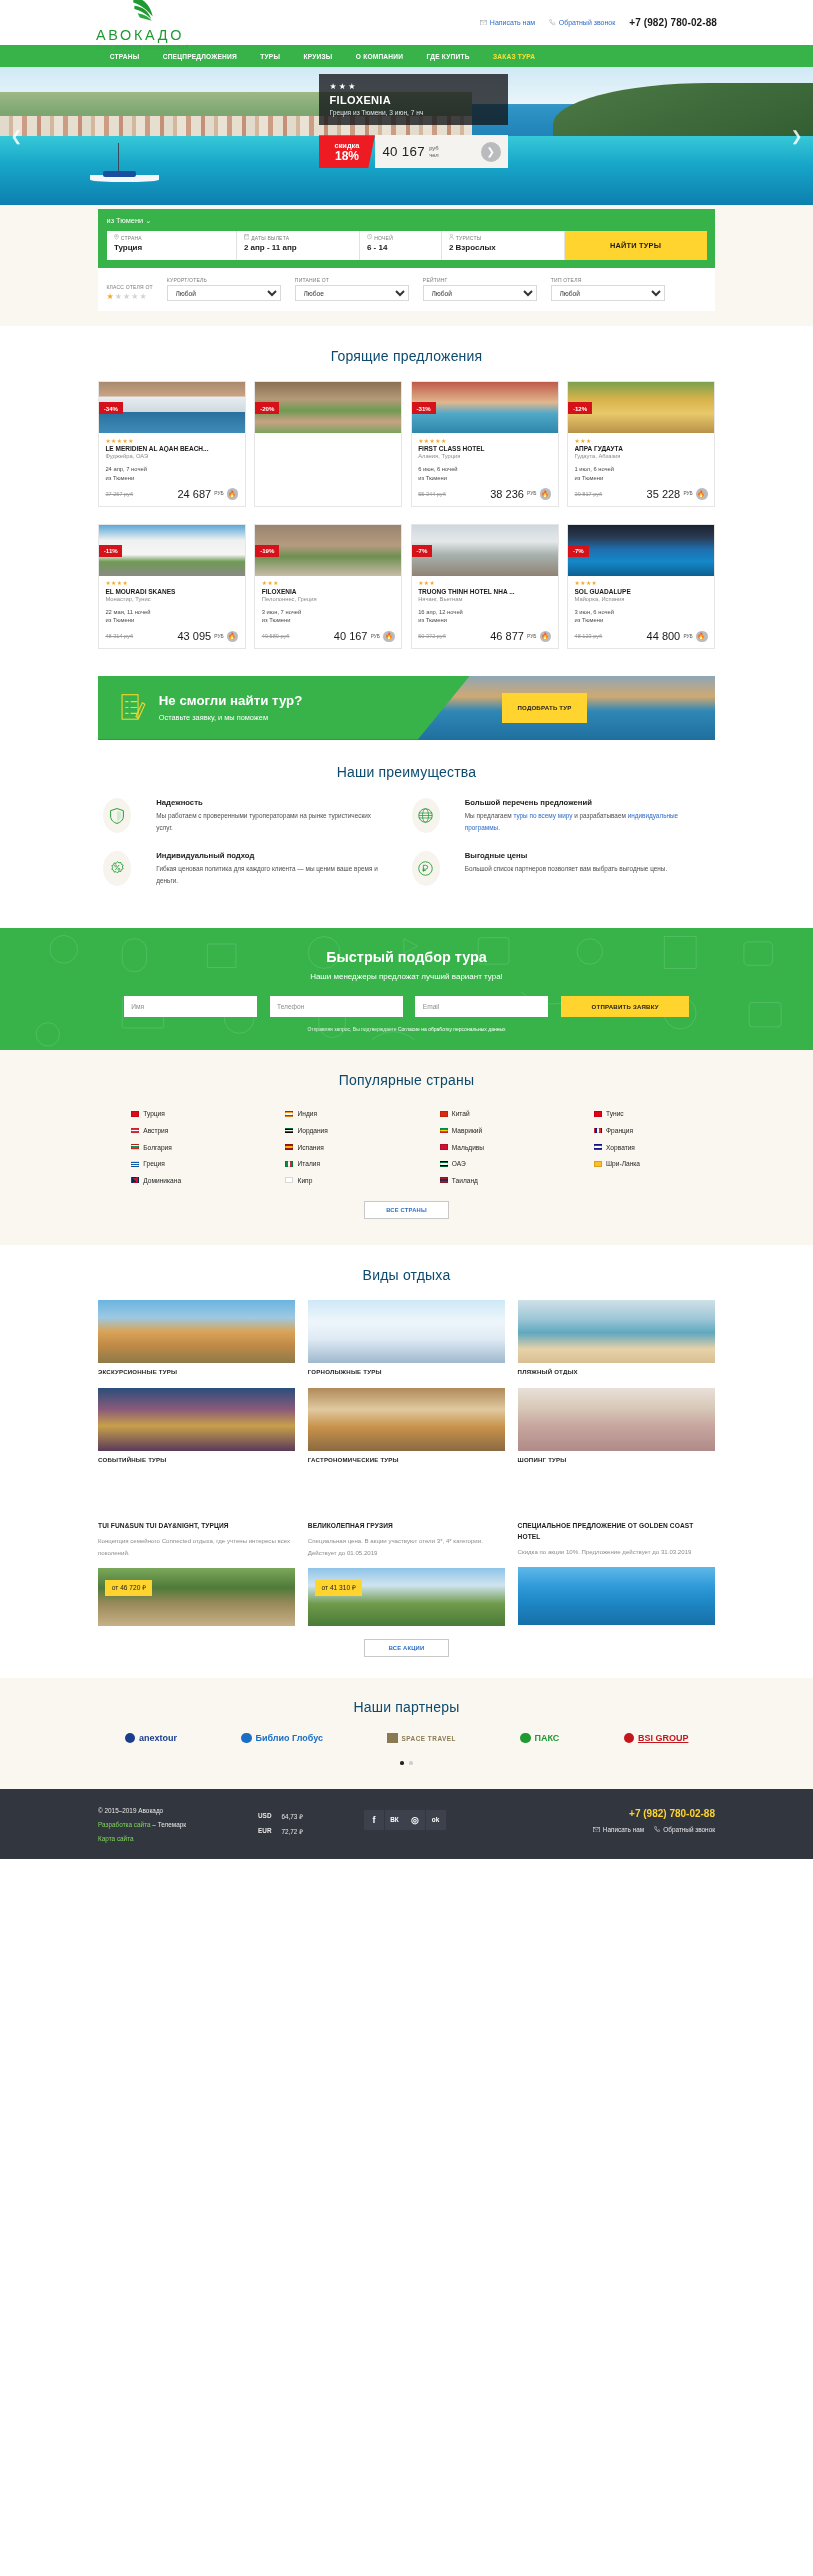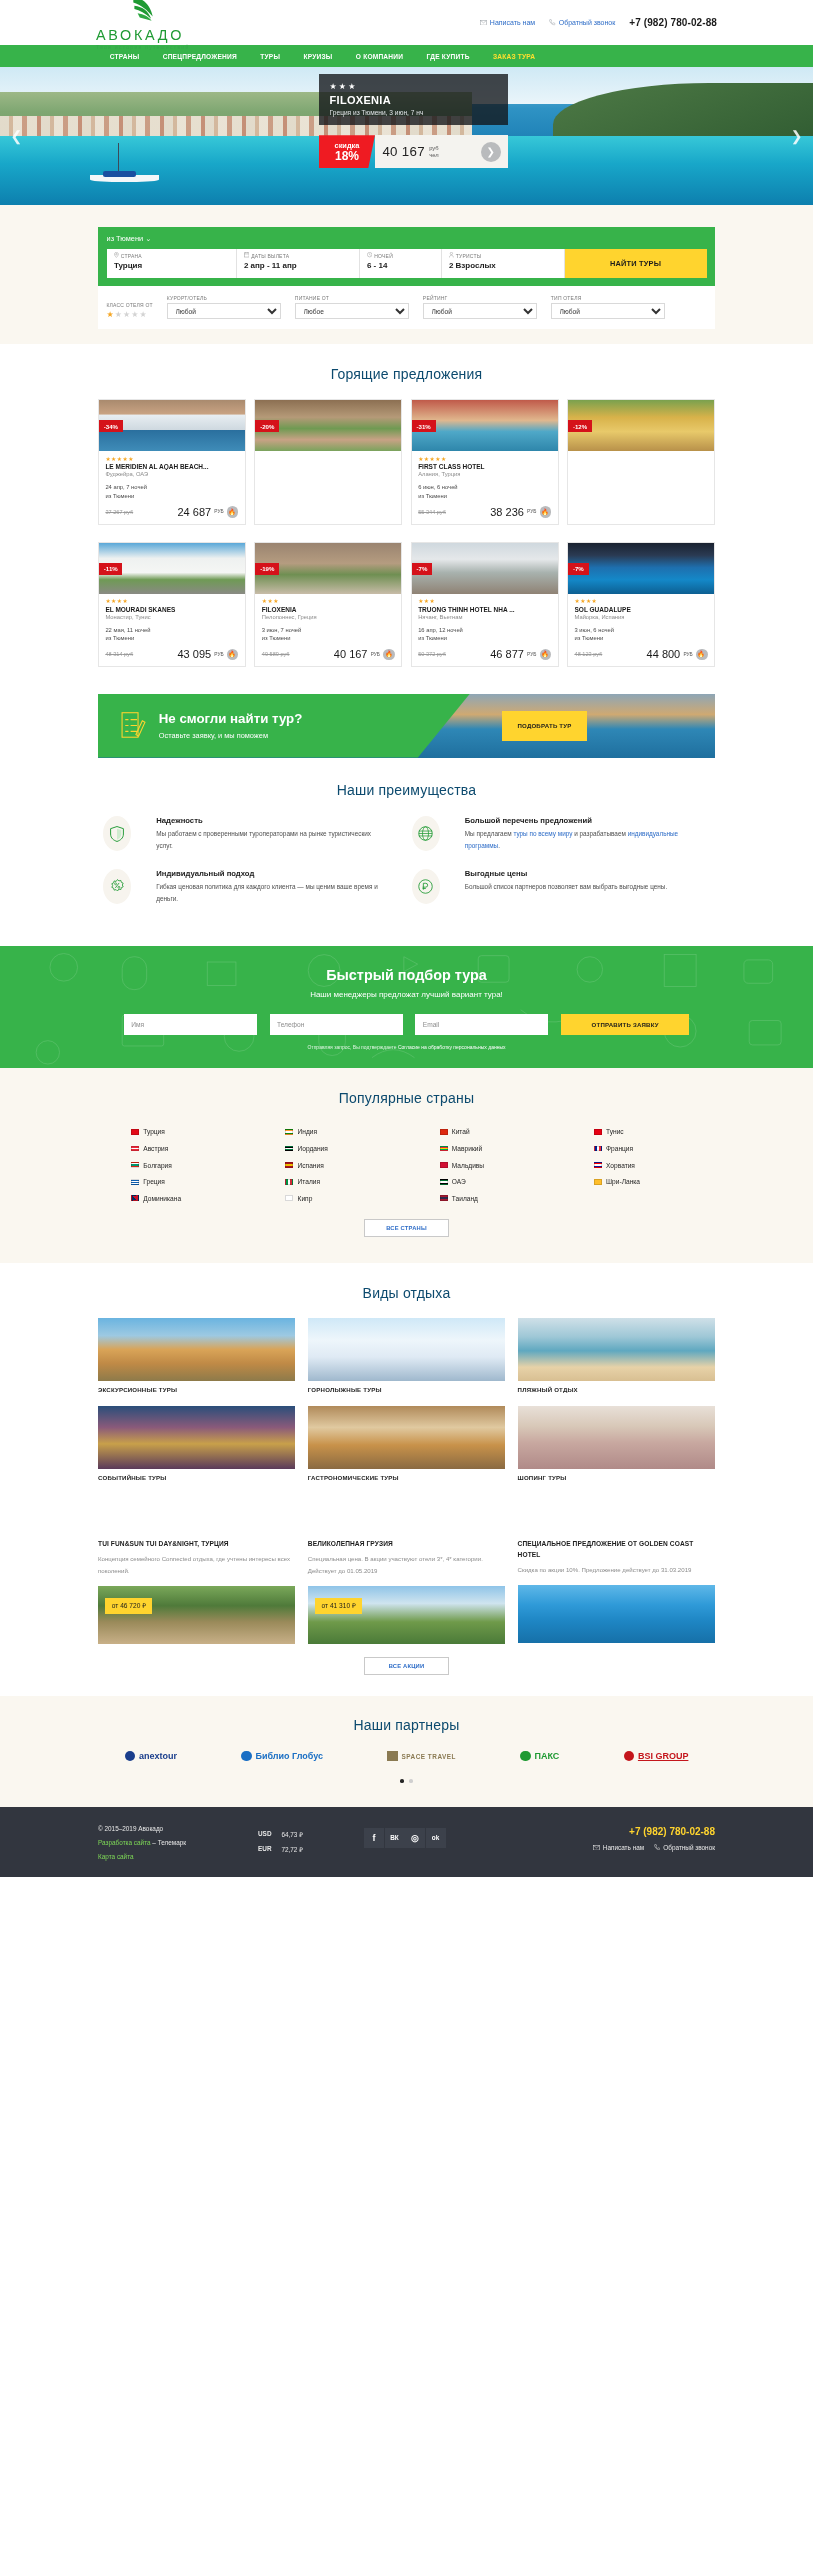--- a/index.html
+++ b/index.html
@@ -72,21 +72,21 @@
     align-items:center;justify-content:center;clip-path:polygon(0 0,100% 0,88% 100%,0 100%);}
   .hero-disc .s1{font-size:7.4px;font-weight:bold;}
   .hero-disc .s2{font-size:12px;font-weight:bold;line-height:1;}
   .hero-pricebox{background:#f4f3ef;flex:1;display:flex;align-items:center;padding:0 7.4px;gap:4.3px;}
   .hero-amount{font-size:13.3px;color:#222;letter-spacing:0.3px;}
   .hero-unit{font-size:5.8px;color:#555;line-height:1.15;}
   .hero-go{margin-left:auto;width:20px;height:20px;border-radius:50%;background:#b9bbbd;color:#fff;
     display:flex;align-items:center;justify-content:center;font-size:10px;}
 
   
-  .searchsection{background:#faf7f0;padding:22px 0 15px;}
+  .searchsection{background:#faf7f0;padding:4px 0 15px;}
   .searchbox{width:617px;margin:0 auto;}
   .search-green{background:#37b34a;padding:7.4px 8.5px 8.5px;}
   .from-city{color:#fff;font-size:7.4px;margin-bottom:5.3px;}
   .search-fields{display:flex;background:#fff;height:29px;}
   .sf{flex:1;border-right:0.5px solid #e2e2e2;padding:3.7px 7.4px;}
   .sf.w-country{flex:0 0 130px;} .sf.w-dates{flex:0 0 123px;}
   .sf.w-nights{flex:0 0 82px;} .sf.w-tourists{flex:0 0 123px;}
   .sf-lbl{font-size:5px;color:#7a7a7a;letter-spacing:0.2px;display:flex;align-items:center;gap:2.1px;text-transform:uppercase;}
   .sf-val{font-size:8px;font-weight:bold;color:#1c1c1c;margin-top:2.1px;}
   .findbtn{flex:1;background:#ffd42e;display:flex;align-items:center;justify-content:center;
@@ -416,20 +416,32 @@
               <span class="price-new">38 236</span>
               <span class="price-cur">РУБ</span>
               <span class="fire">🔥</span>
             </div>
           </div>
         </div>
         <div class="card">
           <div class="card-imgwrap">
             <div class="card-img" style="background: linear-gradient(rgb(122, 161, 78) 0%, rgb(216, 178, 74) 34%, rgb(232, 201, 106) 62%, rgb(184, 145, 74) 100%);"></div>
             <div class="badge">-12%</div>
+          </div>
+          <div class="card-body">
+            <div class="card-stars">★★★</div>
+            <div class="card-name">АПРА ГУДАУТА</div>
+            <div class="card-place">Гудаута, Абхазия</div>
+            <div class="card-date"><span>1 июл, 6 ночей</span><br><span>из Тюмени</span></div>
+            <div class="card-price">
+              <span class="price-old"><span>39 817</span><span> руб</span></span>
+              <span class="price-new">35 228</span>
+              <span class="price-cur">РУБ</span>
+              <span class="fire">🔥</span>
+            </div>
           </div>
         </div>
       </div>
     <div class="cards" id="cards-row-2">
         <div class="card">
           <div class="card-imgwrap">
             <div class="card-img" style="background: linear-gradient(rgb(90, 168, 216) 0%, rgb(238, 241, 240) 30%, rgb(245, 246, 244) 58%, rgb(111, 154, 85) 72%, rgb(138, 138, 132) 100%);"></div>
             <div class="badge">-11%</div>
           </div>
           <div class="card-body">

